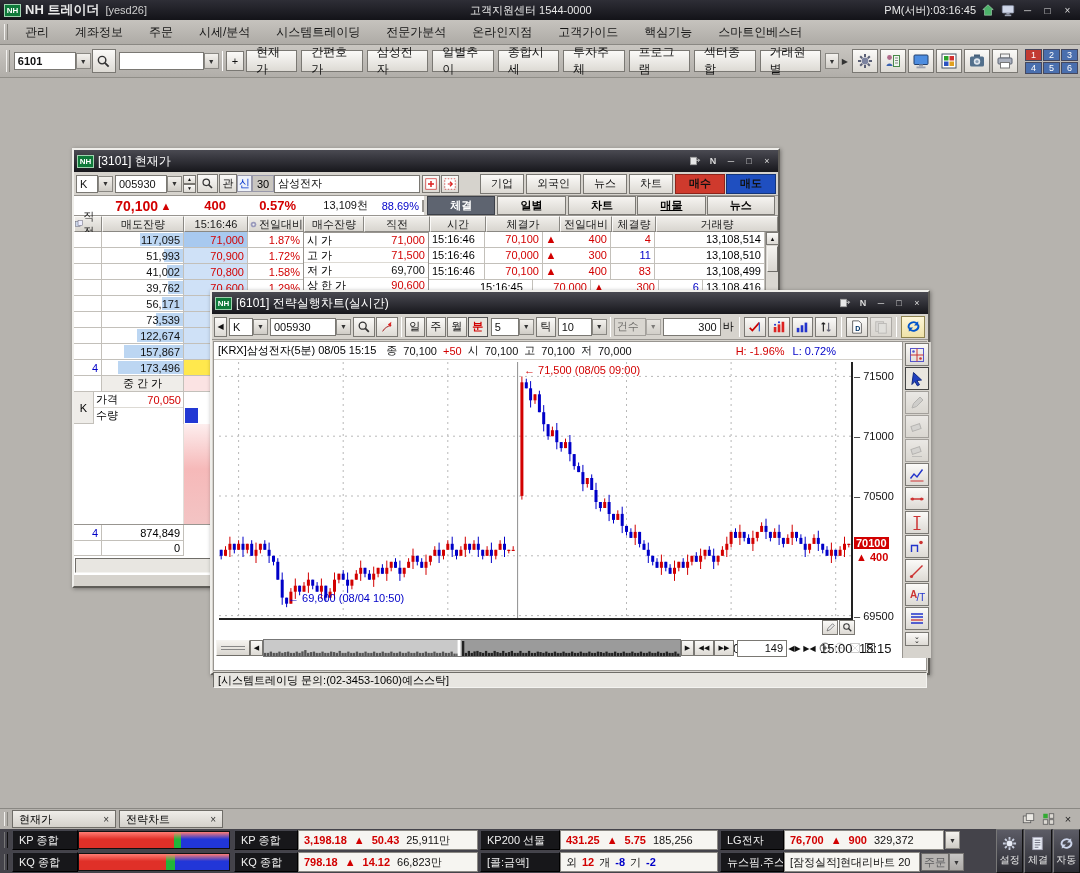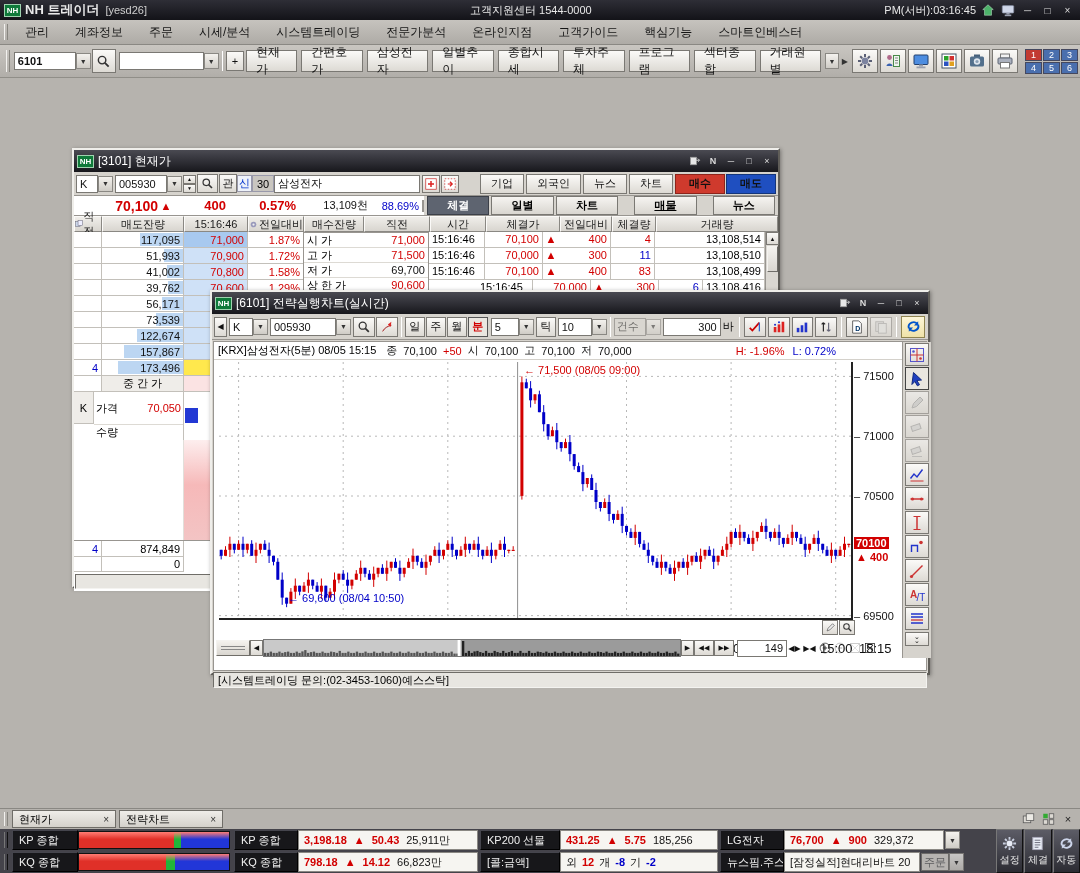--- a/index.html
+++ b/index.html
@@ -252,21 +252,21 @@
       <span class="red bold" style="font-size:14px;width:84px;text-align:right">70,100</span>
       <span class="red" style="width:16px;text-align:center">▲</span>
       <span class="red bold" style="width:52px;text-align:right;font-size:13px">400</span>
       <span class="red bold" style="width:70px;text-align:right;font-size:13px">0.57%</span>
       <span class="black" style="width:72px;text-align:right">13,109천</span>
       <span class="blue" style="width:56px;text-align:right;border-right:2px solid #989590;padding-right:3px">88.69%</span>
       <span class="row" id="tabs3101" style="flex:1;height:100%;background:#d6d3cd;padding:1px 2px">
           <span class="tab3101 active" style="margin: 0px 1px;">체결</span>
           <span class="tab3101" style="margin: 0px 1px;">일별</span>
           <span class="tab3101" style="margin: 0px 1px;">차트</span>
-          <span class="tab3101" style="margin: 0px 15px; text-decoration: underline;">매물</span>
+          <span class="tab3101" style="margin: 0px 0; text-decoration: underline;">매물</span>
           <span class="tab3101" style="margin: 0px 1px;">뉴스</span>
         </span>
     </div>
 
     <div class="row" style="height:16px">
       <span class="hdr" style="width:28px;height:16px">
           <svg width="10" height="10" viewBox="0 0 16 16">
             <rect x="1" y="3" width="9" height="10" fill="#cbd6ea" stroke="#667"></rect>
             <rect x="6" y="1" width="9" height="10" fill="#eef" stroke="#667"></rect>
           </svg>
@@ -407,21 +407,21 @@
           </div>
         <div class="row">
           <span class="cell" style="width:28px;height:16px"></span>
           <span class="cell" style="width:82px;height:16px;justify-content:center;background:#efede9">중 간 가</span>
           <span class="cell" style="width:64px;height:16px;background:#fbe3e3"></span>
           <span style="flex:1"></span>
         </div>
         <div class="row" style="align-items:stretch">
           <span class="cell" style="width:20px;height:32px;justify-content:center;background:#efede9">K</span>
           <div style="width:90px;border-right:1px solid #c3c0ba">
-            <div class="row" style="height:16px;padding:16px 2px;border-bottom:1px solid #dddad4">
+            <div class="row" style="height:16px;padding:0 2px;border-bottom:1px solid #dddad4">
               <span>가격</span>
               <span class="red rt" style="flex:1">70,050</span>
             </div>
             <div class="row" style="height:15px;padding:0 2px">
               <span>수량</span>
             </div>
           </div>
           <div style="width:64px">
             <div style="height:16px;background:#fff"></div>
             <div style="height:16px">

